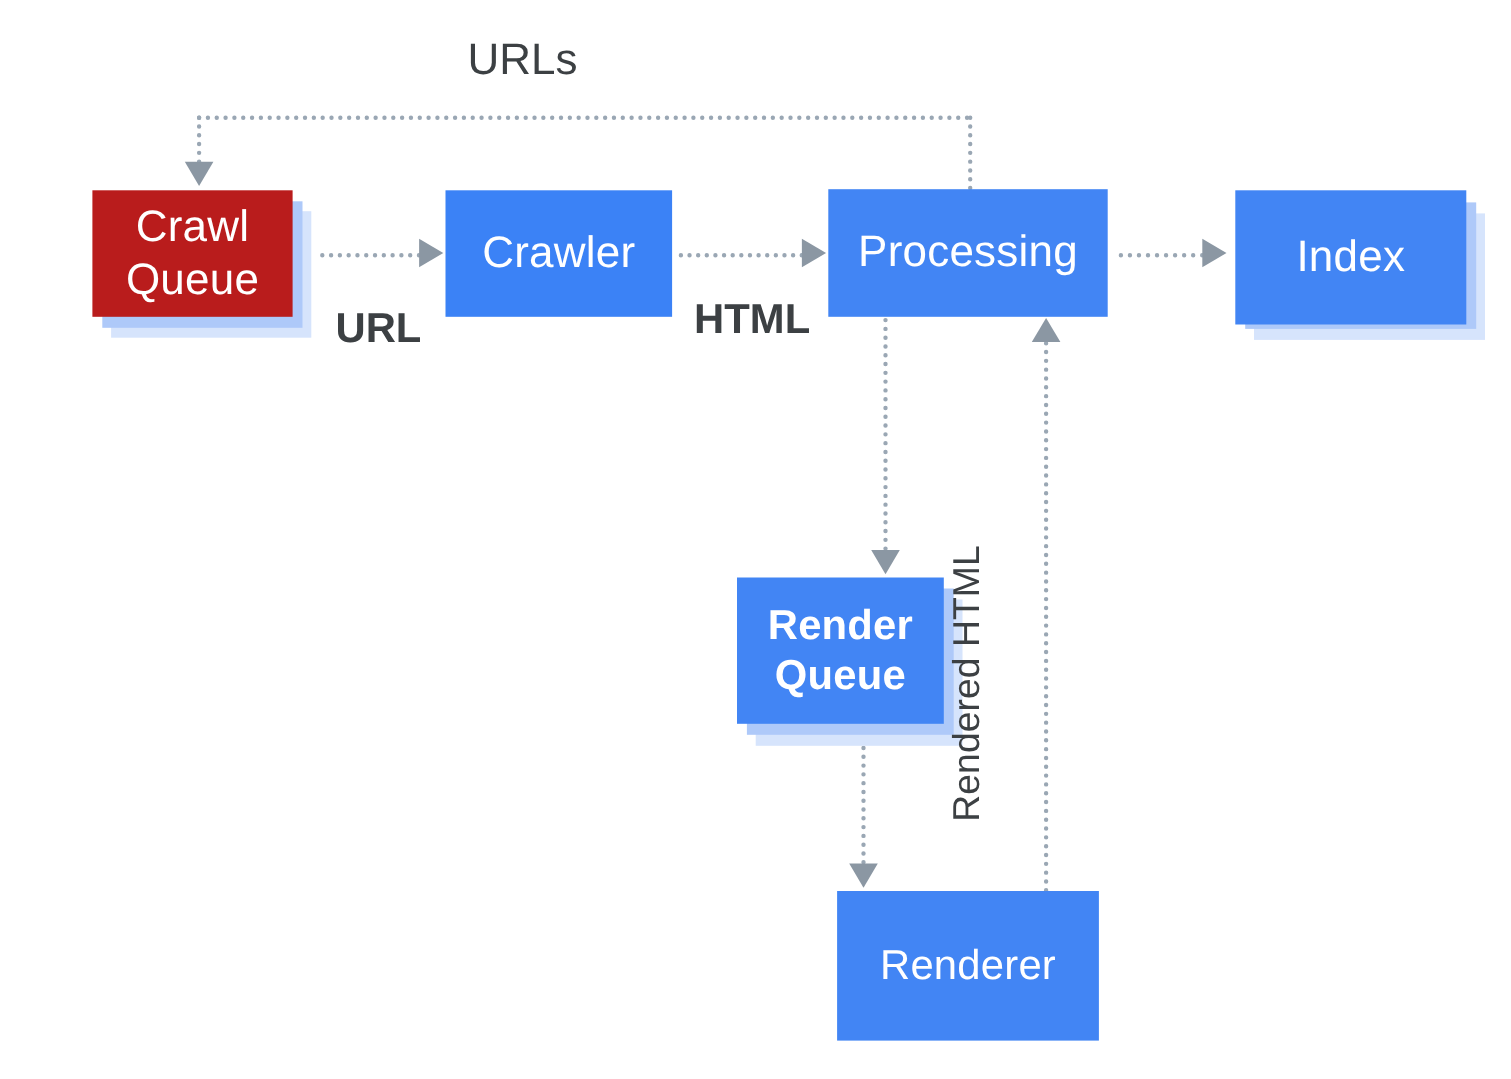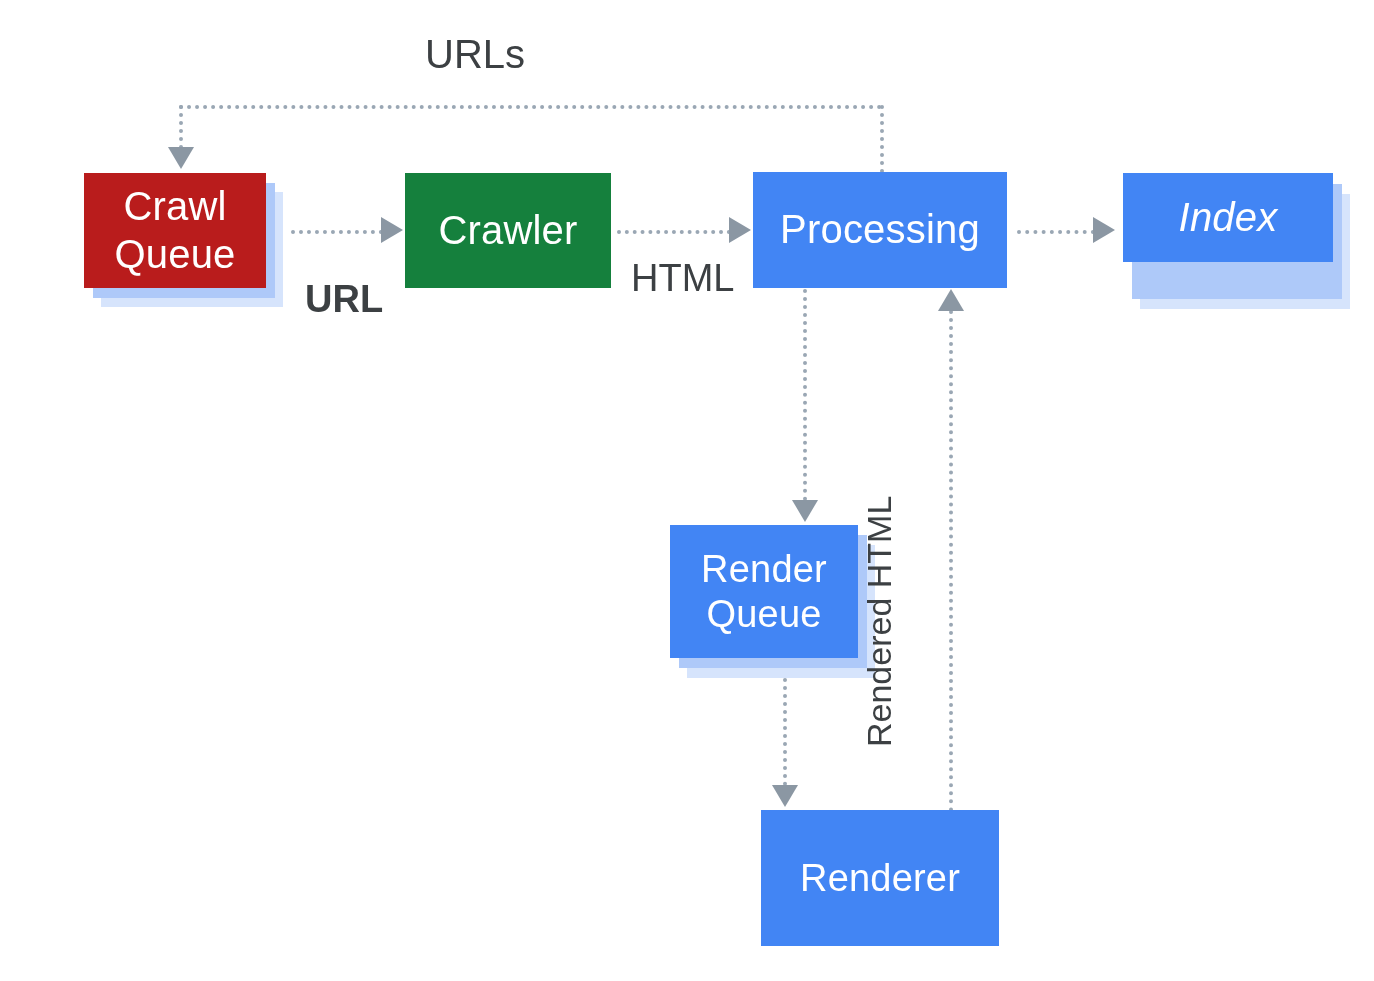--- a/index.html
+++ b/index.html
@@ -123,48 +123,48 @@
   <div class="edge-v" style="left:750px; top:678px; height:108px;"></div>
   <div class="arrow arrow-down" style="left:739px; top:785px;"></div>
 
   <div class="edge-v" style="left:916px; top:310px; height:502px;"></div>
   <div class="arrow arrow-up" style="left:905px; top:289px;"></div>
 
   <div class="edge-label" style="left:392px; top:32px; font-size:40px;">URLs</div>
 
   <div class="edge-label" style="left:272px; top:278px; font-size:38px;font-weight:bold;">URL</div>
 
-  <div class="edge-label" style="left:598px; top:257px; font-size:38px;">HTML</div>
+  <div class="edge-label" style="left:598px; top:270px; font-size:38px;font-weight:bold;">HTML</div>
 
   <div class="edge-label vertical" style="left:866px; top:708px; font-size:34px;">Rendered HTML</div>
 
   <div class="stack-l2" style="left:68px; top:192px; width:182px; height:115px; background:#D6E4FC;"></div>
   <div class="stack-l1" style="left:60px; top:183px; width:182px; height:115px; background:#AEC9F9;"></div>
   <div class="node" style="left:51px; top:173px; width:182px; height:115px; background:#b91c1c; font-size:40px;">
     <span class="node-label">Crawl
 Queue</span>
   </div>
 
-  <div class="node" style="left:372px; top:173px; width:206px; height:115px; background:#15803d; font-size:40px;">
+  <div class="node" style="left:372px; top:173px; width:206px; height:115px; background:#3b82f6; font-size:40px;">
     <span class="node-label">Crawler</span>
   </div>
 
   <div class="node" style="left:720px; top:172px; width:254px; height:116px; background:#4285F4; font-size:40px;">
     <span class="node-label">Processing</span>
   </div>
 
   <div class="stack-l2" style="left:1107px; top:194px; width:210px; height:115px; background:#D6E4FC;"></div>
   <div class="stack-l1" style="left:1099px; top:184px; width:210px; height:115px; background:#AEC9F9;"></div>
-  <div class="node" style="left:1090px; top:173px; width:210px; height:89px; background:#4285F4; font-size:40px;font-style:italic;">
+  <div class="node" style="left:1090px; top:173px; width:210px; height:122px; background:#4285F4; font-size:40px;">
     <span class="node-label">Index</span>
   </div>
 
   <div class="stack-l2" style="left:654px; top:545px; width:188px; height:133px; background:#D6E4FC;"></div>
   <div class="stack-l1" style="left:646px; top:535px; width:188px; height:133px; background:#AEC9F9;"></div>
-  <div class="node" style="left:637px; top:525px; width:188px; height:133px; background:#4285F4; font-size:38px;">
+  <div class="node" style="left:637px; top:525px; width:188px; height:133px; background:#4285F4; font-size:38px;font-weight:bold;">
     <span class="node-label">Render
 Queue</span>
   </div>
 
   <div class="node" style="left:728px; top:810px; width:238px; height:136px; background:#4285F4; font-size:38px;">
     <span class="node-label">Renderer</span>
   </div>
 
 </div>
 

